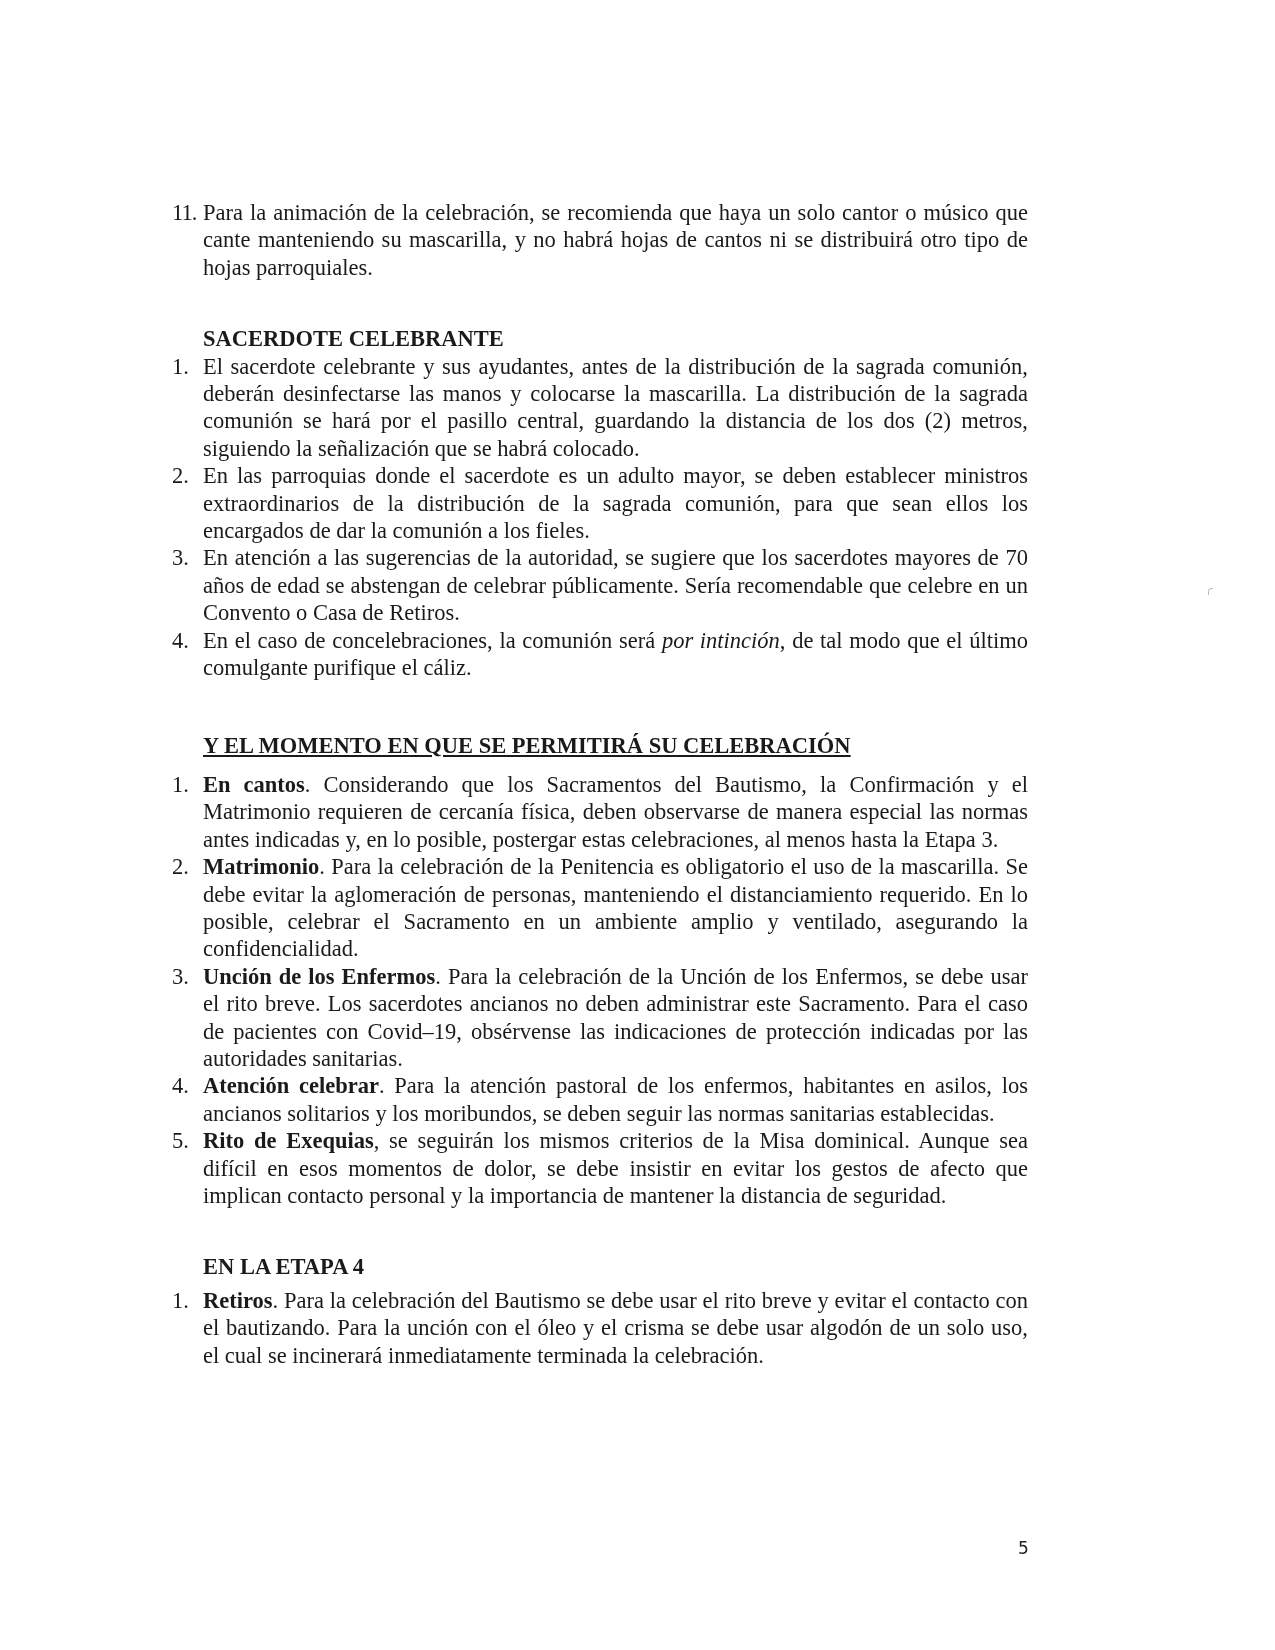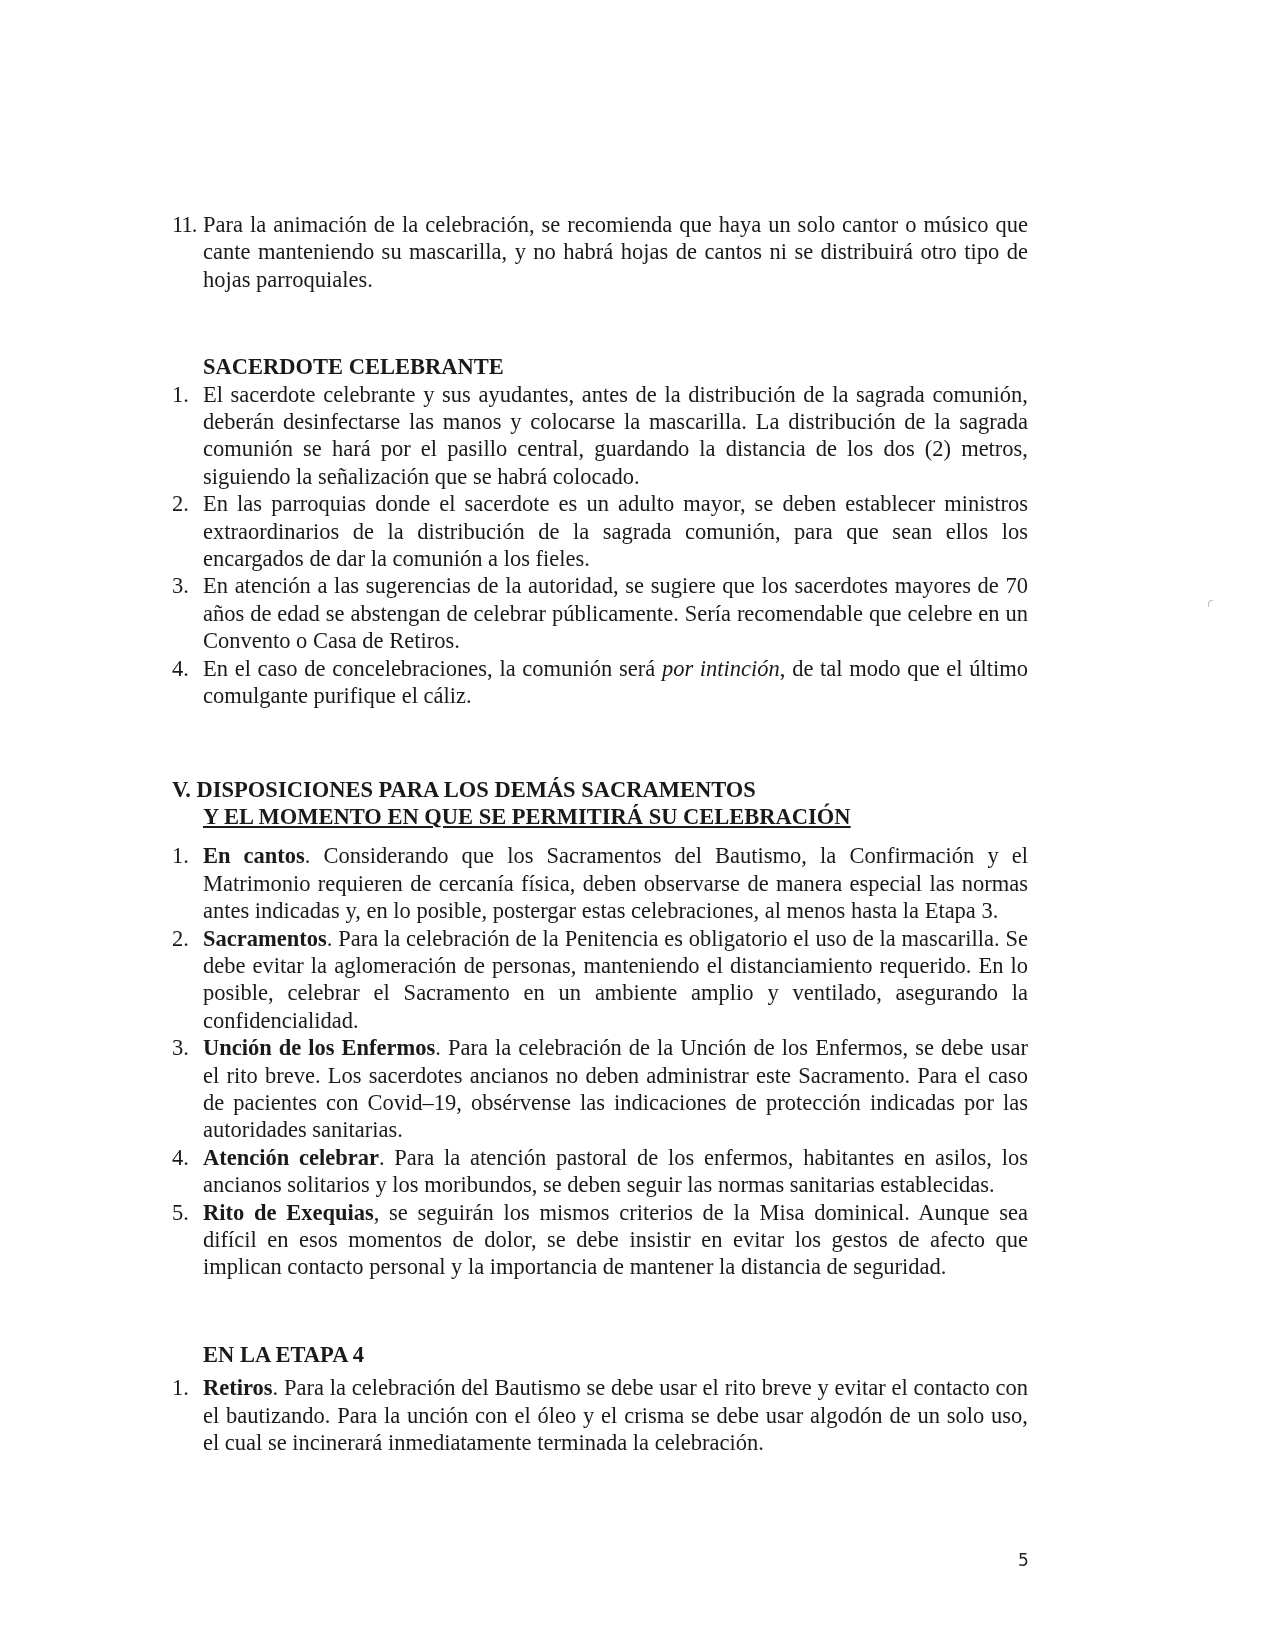--- a/index.html
+++ b/index.html
@@ -1,26 +1,26 @@
 <!DOCTYPE html>
 <html><head>
   <meta charset="utf-8">
   <style>
     html, body { margin: 0; padding: 0; background: #ffffff; }
     body { width: 1275px; height: 1650px; position: relative; overflow: hidden; }
     .page {
-      position: absolute; left: 0; top: 12px; width: 1275px; height: 1630px;
+      position: absolute; left: 0; top: 0; width: 1275px; height: 1630px;
       font-family: "Liberation Serif", serif; color: #1a1a1a;
       font-size: 22.5px; line-height: 27.4px;
     }
     .content { position: absolute; left: 172px; top: 199px; width: 856px; }
     .item { position: relative; padding-left: 31px; text-align: justify; }
     .item .num { position: absolute; left: 0; top: 0; }
     .item.narrow .num { letter-spacing: -1px; }
-    .heading { font-weight: bold; padding-left: 31px; margin-top: 16px; }
+    .heading { font-weight: bold; padding-left: 31px; }
     .heading.sec { padding-left: 0; }
     .heading.sec .l2 { padding-left: 31px; display: block; text-decoration: underline; }
     b { font-weight: bold; }
     i { font-style: italic; }
     .gap-sm { height: 27px; }
     .gap-lg { height: 44px; }
     .page-number {
       position: absolute; left: 1018px; top: 1535px;
       font-family: "DejaVu Sans", sans-serif; font-size: 17px; color: #222;
     }
@@ -56,33 +56,32 @@
     </div>
     <div class="item">
       <span class="num">4.</span>
       <span>En el caso de concelebraciones, la comunión será </span><i>por intinción</i><span>, de tal modo que el último comulgante purifique el cáliz.</span>
     </div>
 
     <div class="gap-lg"></div>
     <div class="gap-sm" style="height:6px"></div>
 
     <div class="heading sec">
-      <span class="l1">V. DISPOSICIONES PARA LOS DEMÁS SACRAMENTOS</span>
       <span class="l2">Y EL MOMENTO EN QUE SE PERMITIRÁ SU CELEBRACIÓN</span>
     </div>
 
     <div style="height:12px"></div>
 
     <div class="item">
       <span class="num">1.</span>
       <b>En cantos</b><span>. Considerando que los Sacramentos del Bautismo, la Confirmación y el Matrimonio requieren de cercanía física, deben observarse de manera especial las normas antes indicadas y, en lo posible, postergar estas celebraciones, al menos hasta la Etapa 3.</span>
     </div>
     <div class="item">
       <span class="num">2.</span>
-      <b>Sacramentos</b><span>. Para la celebración de la Penitencia es obligatorio el uso de la mascarilla. Se debe evitar la aglomeración de personas, manteniendo el distanciamiento requerido. En lo posible, celebrar el Sacramento en un ambiente amplio y ventilado, asegurando la confidencialidad.</span>
+      <b>Matrimonio</b><span>. Para la celebración de la Penitencia es obligatorio el uso de la mascarilla. Se debe evitar la aglomeración de personas, manteniendo el distanciamiento requerido. En lo posible, celebrar el Sacramento en un ambiente amplio y ventilado, asegurando la confidencialidad.</span>
     </div>
     <div class="item">
       <span class="num">3.</span>
       <b>Unción de los Enfermos</b><span>. Para la celebración de la Unción de los Enfermos, se debe usar el rito breve. Los sacerdotes ancianos no deben administrar este Sacramento. Para el caso de pacientes con Covid–19, obsérvense las indicaciones de protección indicadas por las autoridades sanitarias.</span>
     </div>
     <div class="item">
       <span class="num">4.</span>
       <b>Atención celebrar</b><span>. Para la atención pastoral de los enfermos, habitantes en asilos, los ancianos solitarios y los moribundos, se deben seguir las normas sanitarias establecidas.</span>
     </div>
     <div class="item">

